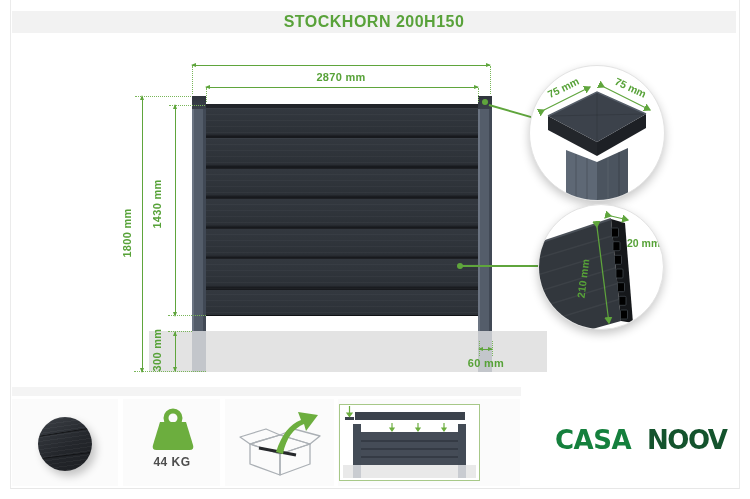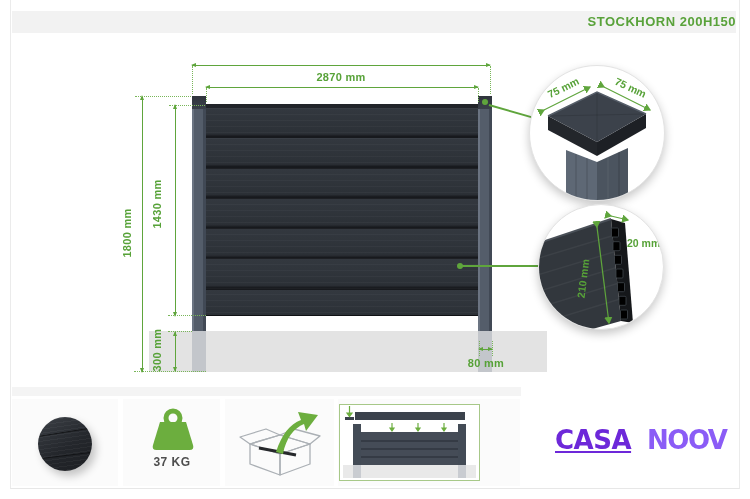--- a/index.html
+++ b/index.html
@@ -1,21 +1,21 @@
 <!DOCTYPE html>
 <html><head>
 <meta charset="utf-8">
 <style>
   html,body{margin:0;padding:0;background:#fff;}
   #stage{position:relative;width:750px;height:499px;background:#fff;overflow:hidden;
          font-family:"Liberation Sans",sans-serif;}
   .card{position:absolute;left:10px;top:0;width:728px;height:488px;
         border-left:1px solid #ebebeb;border-right:1px solid #ebebeb;border-bottom:1px solid #e7e7e7;background:#fff;}
   .titlebar{position:absolute;left:12px;top:11px;width:724px;height:22px;background:#f2f2f2;}
-  .titlebar .t{width:100%;text-align:right;line-height:22px;font-size:13px;font-weight:bold;
+  .titlebar .t{width:100%;text-align:center;line-height:22px;font-size:16px;font-weight:bold;
                letter-spacing:.5px;color:#59a23a;}
   
   .ground{position:absolute;left:149px;top:331px;width:398px;height:41px;background:#e3e3e3;}
   .post{position:absolute;width:14px;background:linear-gradient(90deg,#6b7482 0 2px,#545d6a 2px 11px,#414955 11px);}
   .postcap{position:absolute;width:14px;height:13px;background:linear-gradient(180deg,#2f343c,#3a404a);}
   .buried{position:absolute;width:14px;height:41px;top:331px;background:#c3c6cb;}
   .panel{position:absolute;left:206px;top:104px;width:272px;height:212px;
     background:
       repeating-linear-gradient(180deg,rgba(255,255,255,.03) 0 1px,rgba(255,255,255,0) 1px 6px),
       repeating-linear-gradient(180deg,#33383f 0px,#2c3137 24px,#2a2e34 26px,#17191d 28.3px,#17191d 30.3px);
@@ -48,22 +48,22 @@
       linear-gradient(173deg,transparent 68%,rgba(0,0,0,.5) 69%,transparent 71%),
       repeating-linear-gradient(172deg,rgba(255,255,255,.04) 0 1px,transparent 1px 4px),
       linear-gradient(150deg,#3c4046,#24272c 55%,#1c1e22);
     box-shadow:4px 5px 8px rgba(0,0,0,.22);}
   .kglab{position:absolute;left:132px;top:455px;width:80px;text-align:center;
          font-size:12px;font-weight:bold;color:#4e4e4e;letter-spacing:.5px;}
   .thumb{position:absolute;left:339px;top:404px;width:141px;height:77px;background:#fff;
          border:1px solid #a7c888;box-sizing:border-box;}
   .logo{position:absolute;left:555px;top:424px;width:170px;height:32px;text-align:center;
         font-family:"DejaVu Sans",sans-serif;font-size:26px;font-weight:800;line-height:32px;}
-  .logo .casa{color:#6d28d9;letter-spacing:-.5px;text-decoration:underline;}
-  .logo .noov{color:#8b5cf6;letter-spacing:-1.5px;margin-left:16px;}
+  .logo .casa{color:#15803d;letter-spacing:-.5px;}
+  .logo .noov{color:#14532d;letter-spacing:-1.5px;margin-left:16px;}
   svg text{font-family:"Liberation Sans",sans-serif;}
 </style>
 </head>
 <body>
 
 <div id="stage">
   <div class="card"></div>
 
   <div class="titlebar">
     <div class="t">STOCKHORN 200H150</div>
@@ -97,21 +97,21 @@
   <div class="dot-h" style="left:169px;top:105px;width:36px;"></div>
   <div class="dot-h" style="left:168px;top:315px;width:38px;"></div>
 
   <div class="dlab vrot" style="left:127px;top:344px;">300 mm</div>
   <div class="dv" style="left:175px;top:332px;height:39px;"></div>
   <div class="dot-h" style="left:168px;top:331px;width:24px;"></div>
 
   <div class="dot-v" style="left:479px;top:341px;height:15px;"></div>
   <div class="dot-v" style="left:492px;top:341px;height:15px;"></div>
   <div class="dh" style="left:479px;top:349px;width:13px;"></div>
-  <div class="dlab" style="left:456px;top:357px;width:60px;">80 mm</div>
+  <div class="dlab" style="left:456px;top:357px;width:60px;">60 mm</div>
 
   <div class="conn" style="left:489px;top:104px;width:55px;transform:rotate(16deg);"></div>
   <div class="conn" style="left:462px;top:265px;width:82px;"></div>
   <div class="dot" style="left:482px;top:99px;"></div>
   <div class="dot" style="left:457px;top:263px;"></div>
 
   <div class="dcircle" style="left:529px;top:65px;width:134px;height:134px;">
     <svg width="134" height="134" viewBox="0 0 134 134">
       <defs>
         <marker id="ar1" markerWidth="7" markerHeight="7" refX="5" refY="3.5" orient="auto">
@@ -178,21 +178,21 @@
   <div class="cell" style="left:123px;width:97px;"></div>
   <div class="cell" style="left:225px;width:109px;"></div>
   <div class="cell" style="left:338px;width:182px;"></div>
 
   <div class="swatch"></div>
 
   <svg style="position:absolute;left:145px;top:407px;" width="56" height="46" viewBox="0 0 56 46">
     <circle cx="28" cy="11" r="7" fill="none" stroke="#6cae3e" stroke-width="5"></circle>
     <path d="M15,15 h26 l7,23 q1.5,5 -3.5,5 h-33 q-5,0 -3.5,-5 z" fill="#6cae3e"></path>
   </svg>
-  <div class="kglab">37 KG</div>
+  <div class="kglab">44 KG</div>
 
   <svg style="position:absolute;left:238px;top:406px;" width="84" height="72" viewBox="0 0 84 72">
     <g fill="none" stroke="#abb0b5" stroke-width="1.3" stroke-linejoin="round">
       <polygon points="12,38 42,48 72,38 42,29"></polygon>
       <polygon points="12,38 12,58 42,69 42,48"></polygon>
       <polygon points="72,38 72,58 42,69 42,48"></polygon>
       <polygon points="12,38 2,31 28,23 42,29"></polygon>
       <polygon points="72,38 82,30 56,23 42,29"></polygon>
     </g>
     <line x1="21" y1="42" x2="58" y2="49" stroke="#26282b" stroke-width="3"></line>

